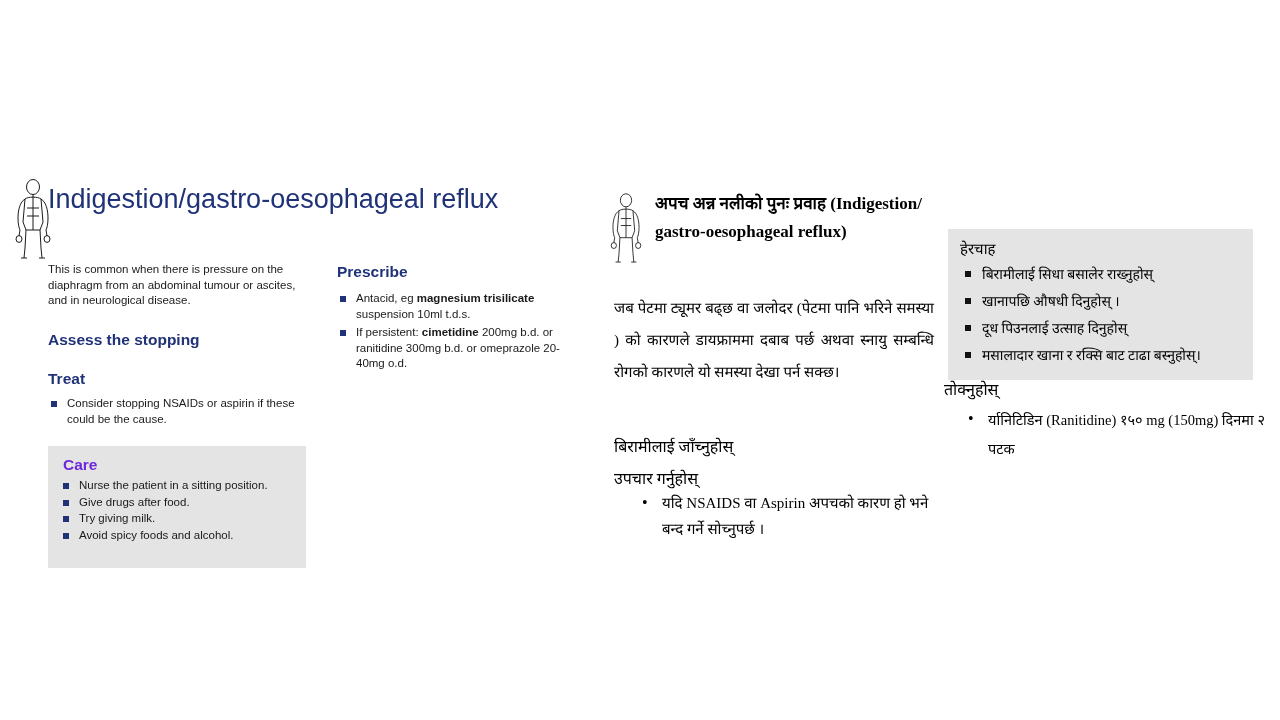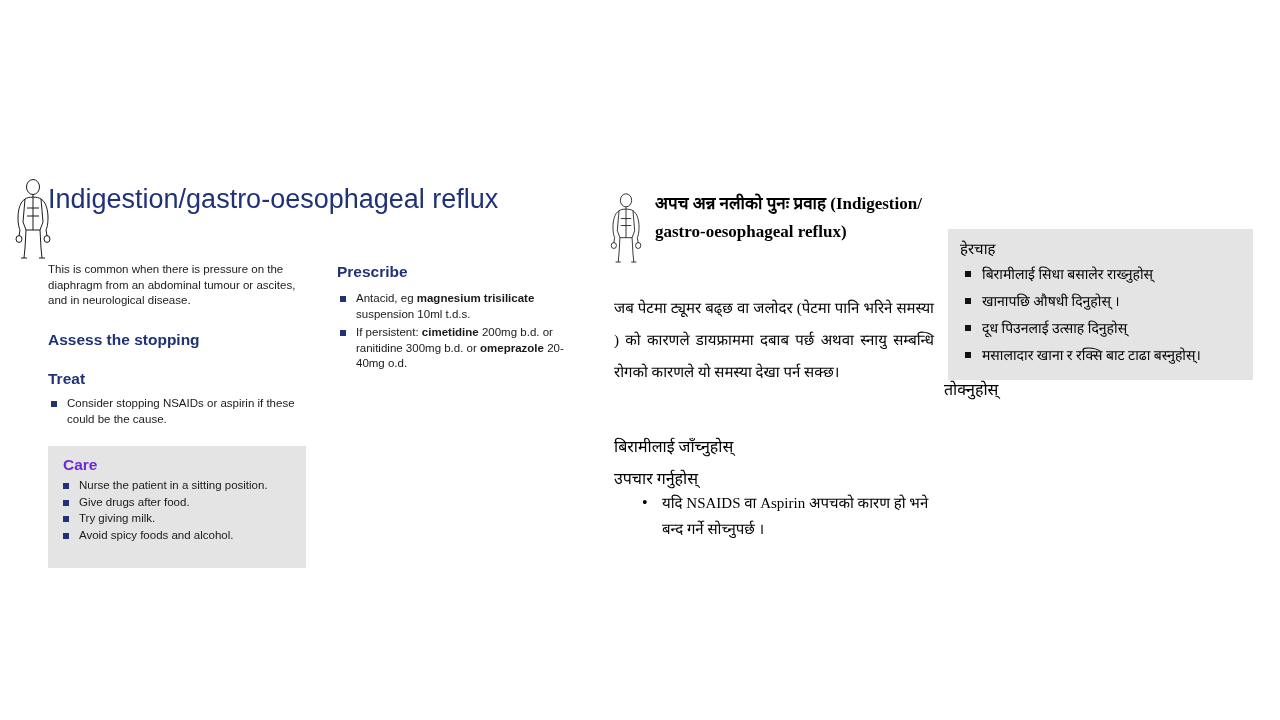--- a/index.html
+++ b/index.html
@@ -234,21 +234,21 @@
   <div class="abs" id="en-treat">Treat</div>
 
   <ul class="sq abs" id="en-treat-list">
     <li>Consider stopping NSAIDs or aspirin if these could be the cause.</li>
   </ul>
 
   <div class="abs" id="en-prescribe">Prescribe</div>
 
   <ul class="sq abs" id="en-prescribe-list">
     <li><span>Antacid, eg </span><span style="font-weight: bold; margin-top: 44px;">magnesium trisilicate</span><span> suspension 10ml t.d.s.</span></li>
-    <li><span>If persistent: </span><span style="font-weight: bold;">cimetidine</span><span> 200mg b.d. or </span><span style="font-weight: normal;">ranitidine</span><span> 300mg b.d. or </span><span style="font-weight: bold;">omeprazole</span><span> 20-40mg o.d.</span></li>
+    <li><span>If persistent: </span><span style="font-weight: bold;">cimetidine</span><span> 200mg b.d. or </span><span style="font-weight: normal;">ranitidine</span><span> 300mg b.d. or </span><span style="font-weight: normal;">omeprazole</span><span> 20-40mg o.d.</span></li>
   </ul>
 
   <div class="abs" id="en-care-box">
     <div id="en-care-title">Care</div>
     <ul class="sq tight" id="en-care-list">
       <li>Nurse the patient in a sitting position.</li>
       <li>Give drugs after food.</li>
       <li>Try giving milk.</li>
       <li>Avoid spicy foods and alcohol.</li>
     </ul>
@@ -295,15 +295,16 @@
       <li>बिरामीलाई सिधा बसालेर राख्नुहोस्</li>
       <li>खानापछि औषधी दिनुहोस् ।</li>
       <li>दूध पिउनलाई उत्साह दिनुहोस्</li>
       <li>मसालादार खाना र रक्सि बाट टाढा बस्नुहोस्।</li>
     </ul>
   </div>
 
   <div class="abs np" id="np-prescribe">तोक्नुहोस्</div>
 
   <ul class="dot abs np" id="np-prescribe-list">
+    <li>र्यानिटिडिन (Ranitidine) १५० mg (150mg)  दिनमा २ पटक</li>
   </ul>
 
 </div>
 
 </body></html>

